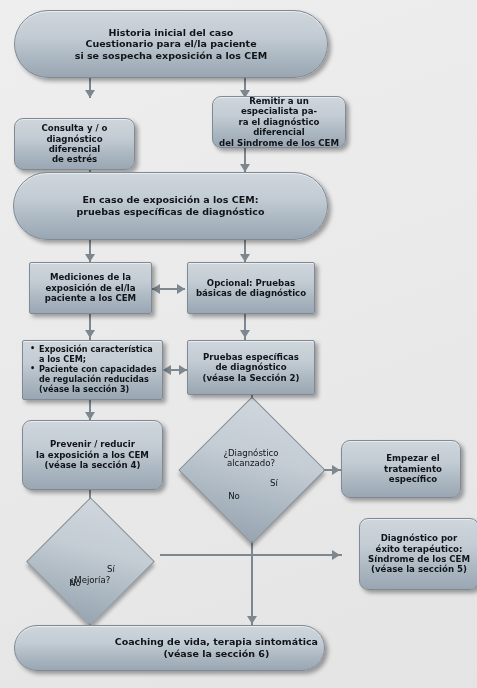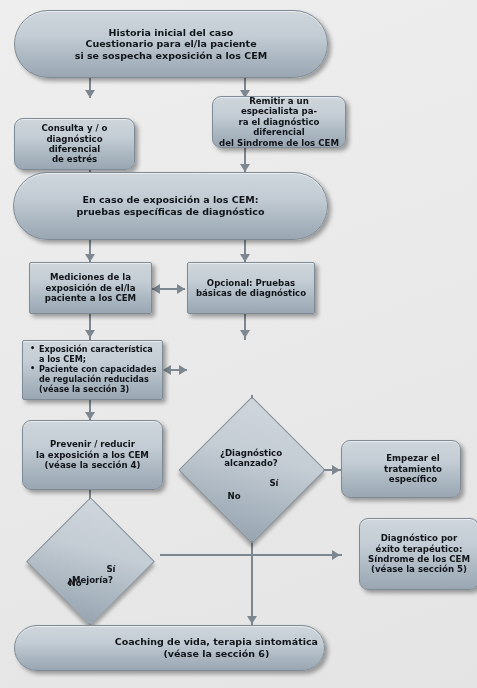--- a/index.html
+++ b/index.html
@@ -34,21 +34,21 @@
   
   .diamond{
     position:absolute;
     background:linear-gradient(150deg,#cfd6dc 0%,#c4ccd4 40%,#a9b5bf 75%,#98a5b1 100%);
     border:1px solid #7e8a95;
     transform:rotate(45deg);
     box-shadow:3px 3px 4px rgba(0,0,0,.30);
     z-index:2;
   }
   .dlabel{
-    position:absolute;z-index:6;color:#101418;font-weight:bold;
+    position:absolute;z-index:6;color:#101418;font-weight:normal;
     text-align:center;line-height:1.2;
   }
 
   
   .ln{position:absolute;background:#7d878f;z-index:1;}
   .lnv{width:2px;}
   .lnh{height:2px;}
   .arrow{position:absolute;width:0;height:0;z-index:1;}
   .arr-down{border-left:5px solid transparent;border-right:5px solid transparent;border-top:8px solid #7d878f;}
   .arr-right{border-top:5px solid transparent;border-bottom:5px solid transparent;border-left:8px solid #7d878f;}
@@ -154,20 +154,25 @@
   <div class="node sq" style="left:22px;top:340px;width:141px;height:60px;font-size:8.1px;justify-content:flex-start;">
     <ul class="bullets">
       <li class="b">Exposición característica</li>
       <li class="cont">a los CEM;</li>
       <li class="b">Paciente con capacidades</li>
       <li class="cont">de regulación reducidas</li>
       <li class="cont">(véase la sección 3)</li>
     </ul>
   </div>
 
+  <div class="node sq" style="left:187px;top:340px;width:128px;height:55px;font-size:8.6px;">
+    <span class="txt">Pruebas específicas
+de diagnóstico
+(véase la Sección 2)</span>
+  </div>
 
   <div class="node rounded" style="left:22px;top:420px;width:141px;height:70px;font-size:8.6px;">
     <span class="txt">Prevenir / reducir
 la exposición a los CEM
 (véase la sección 4)</span>
   </div>
 
   <div class="node rounded" style="left:341px;top:440px;width:120px;height:58px;font-size:8.6px;padding-left:24px;">
     <span class="txt">Empezar el
 tratamiento

